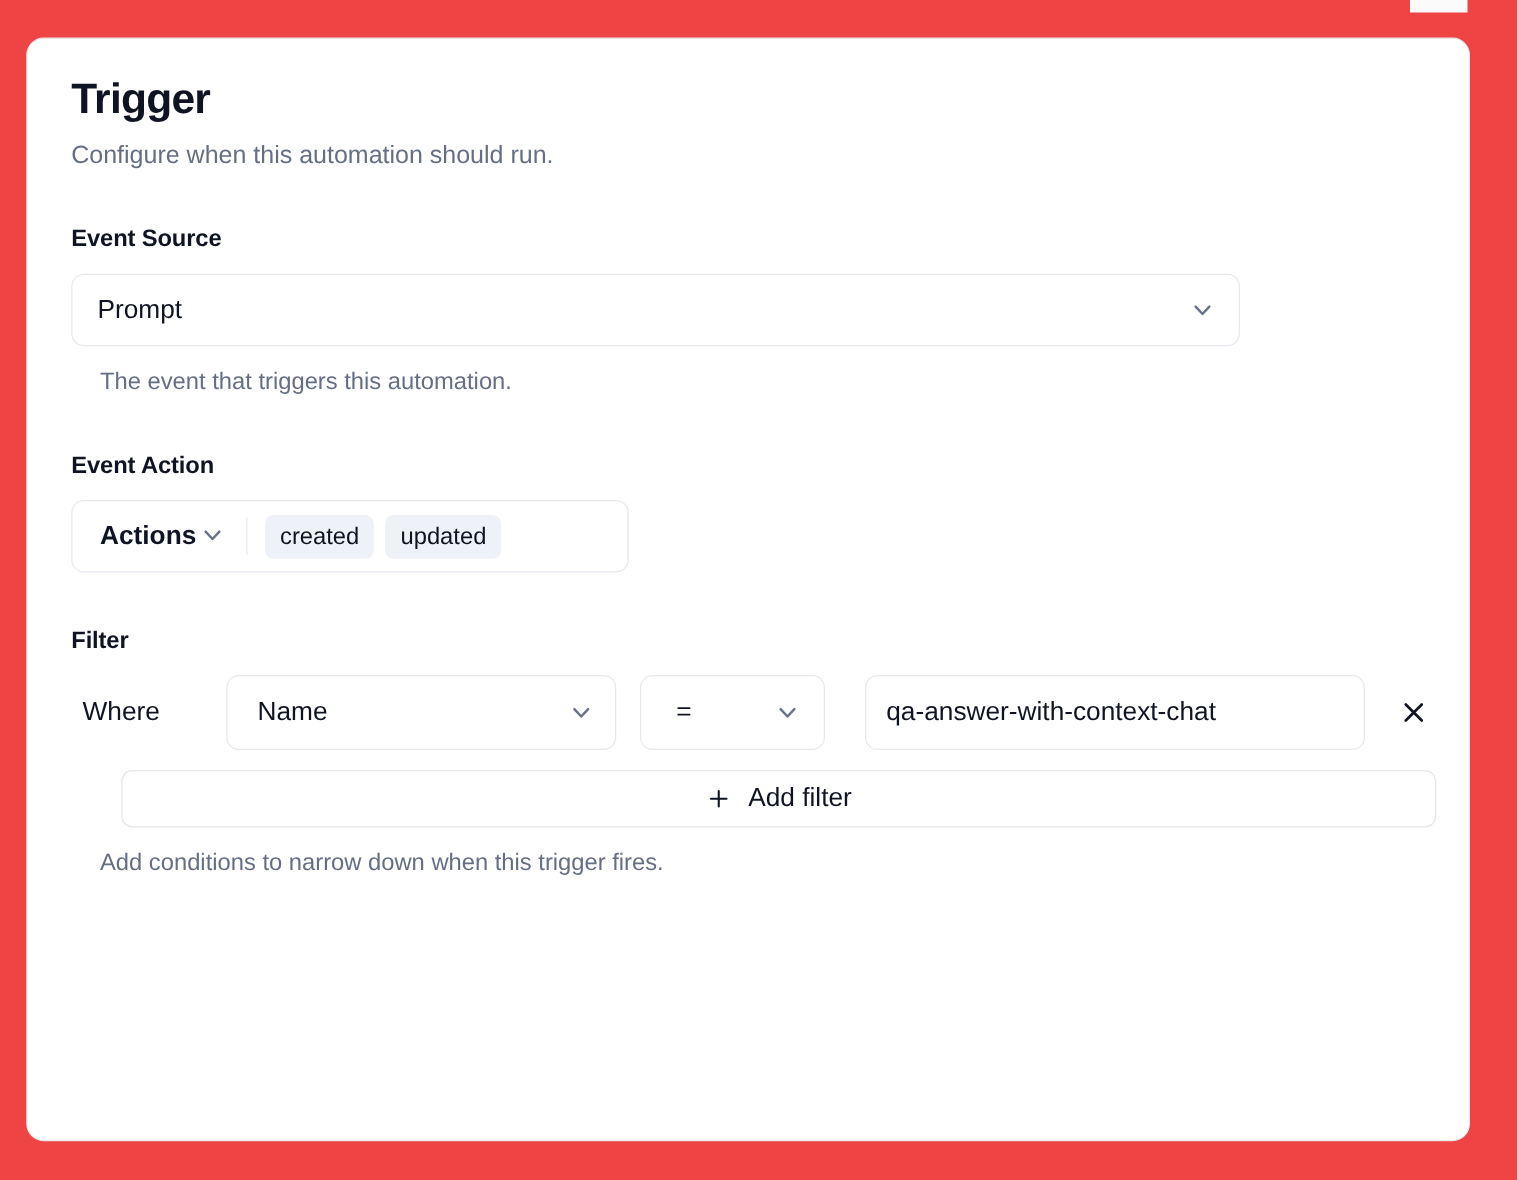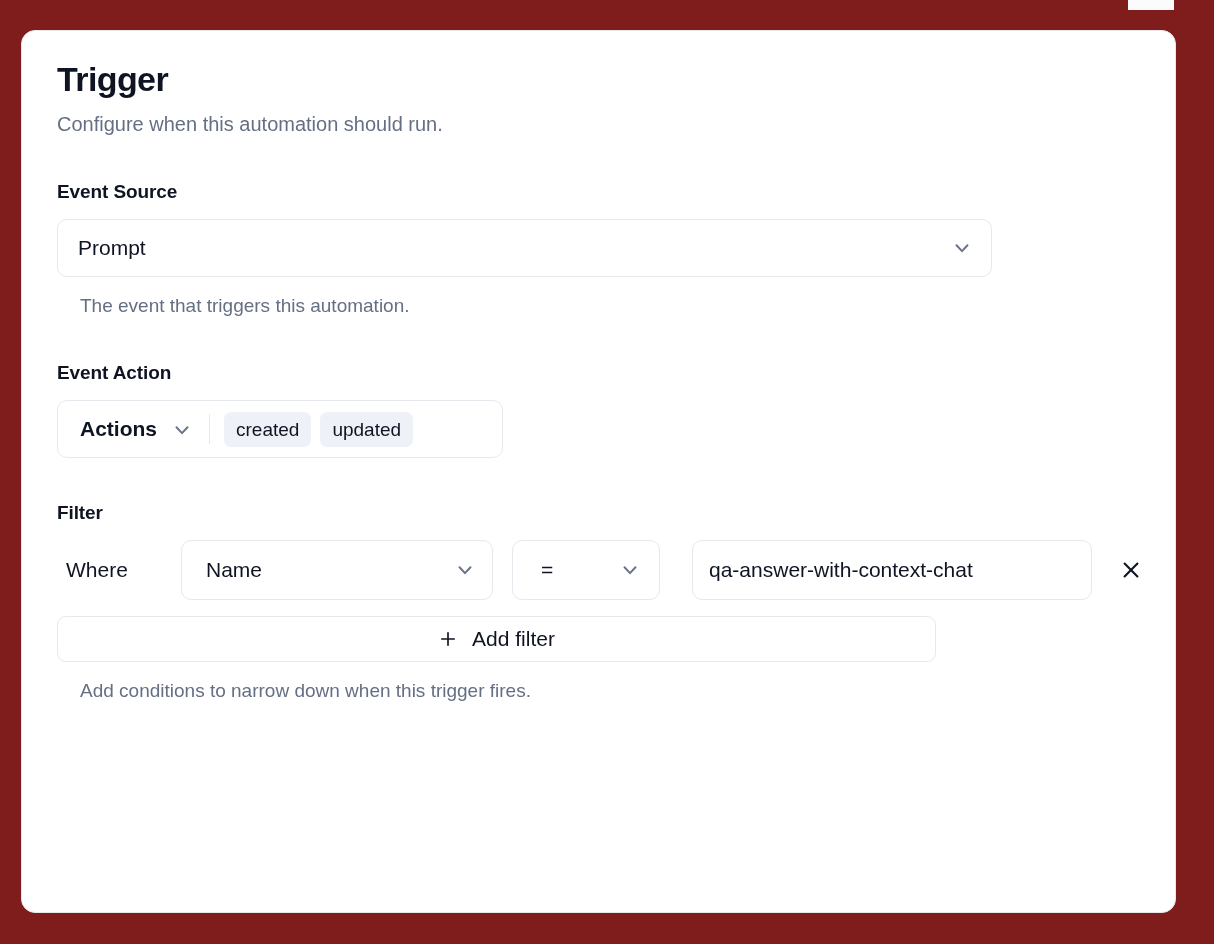--- a/index.html
+++ b/index.html
@@ -11,21 +11,21 @@
     height: 944px;
     background: #ffffff;
     font-family: "Liberation Sans", "DejaVu Sans", sans-serif;
     -webkit-font-smoothing: antialiased;
   }
 
   .page {
     position: relative;
     width: 1214px;
     height: 944px;
-    background: #7f1d1d;
+    background: #ef4444;
     overflow: hidden;
   }
 
   
   .card {
     position: absolute;
     left: 21px;
     top: 30px;
     width: 1155px;
     height: 883px;
@@ -101,22 +101,22 @@
 
   
   .action-combo {
     height: 58px;
     width: 446px;
     padding: 0 14px 0 22px;
     gap: 0;
   }
   .action-trigger {
     display: flex;
-    align-items: flex-end;
-    gap: 14px;
+    align-items: flex-start;
+    gap: 2px;
     padding-right: 16px;
   }
   .action-trigger-label {
     font-size: 21px;
     font-weight: 700;
     color: #0f1422;
   }
   .combo-divider {
     width: 1px;
     height: 30px;
@@ -196,31 +196,32 @@
     background: transparent;
     border: none;
     cursor: pointer;
     padding: 0;
   }
   .remove-filter svg { display: block; }
 
   
   .add-filter-btn {
     margin-top: 16px;
-    width: 879px;
+    width: 1052px;
     height: 46px;
     background: #ffffff;
     border: 1px solid #e6e8ee;
     border-radius: 9px;
     display: flex;
     align-items: center;
     justify-content: center;
     gap: 14px;
     cursor: pointer;
     font-family: inherit;
+    margin-left: 40px;
   }
   .add-filter-label {
     font-size: 21px;
     color: #0f1422;
   }
   .plus-icon {
     width: 20px;
     height: 20px;
     display: inline-block;
     flex: none;

